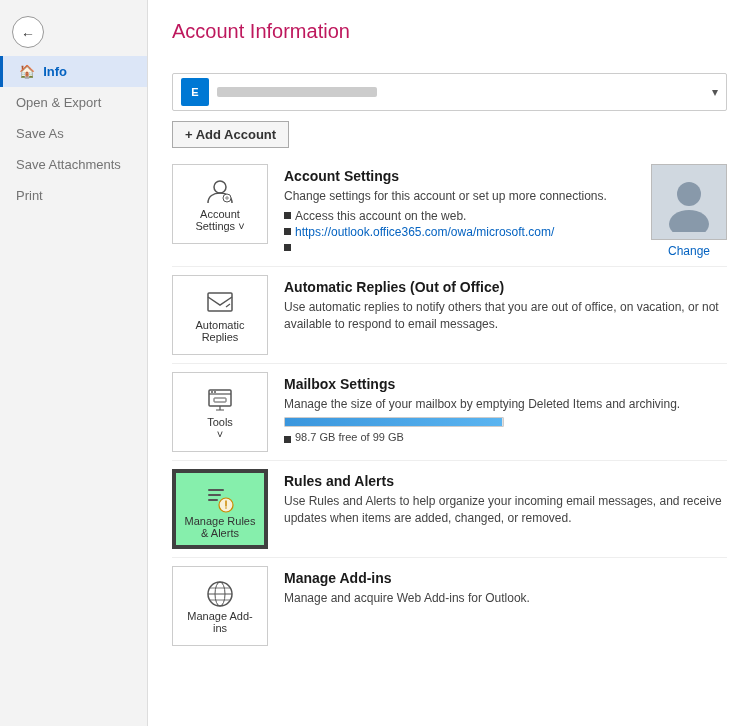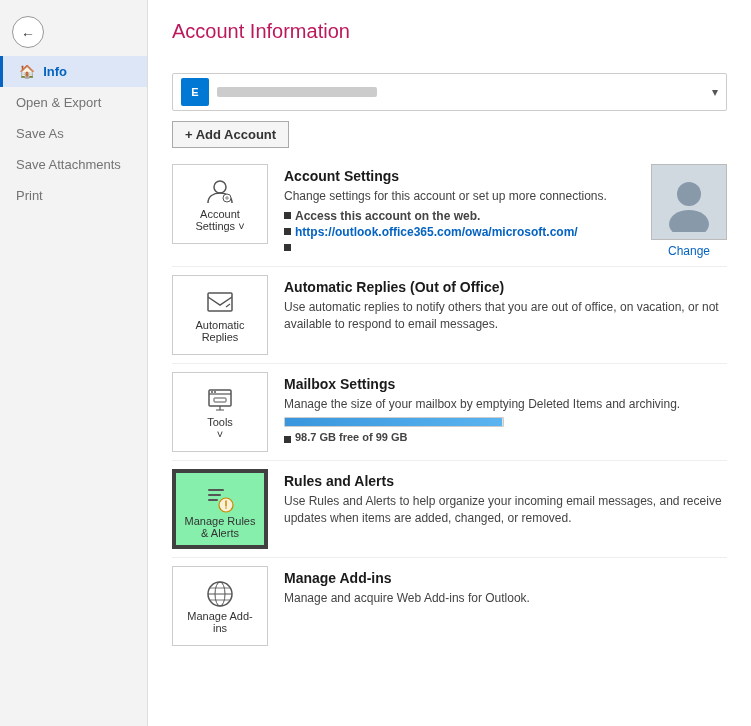--- a/index.html
+++ b/index.html
@@ -169,21 +169,20 @@
     }
     .section-desc {
       font-size: 12px;
       color: #444;
       line-height: 1.4;
       margin-bottom: 4px;
     }
     .section-bullets {
       list-style: none;
       padding: 0;
-      font-weight: bold;
     }
     .section-bullets li {
       font-size: 12px;
       color: #444;
       display: flex;
       align-items: flex-start;
       gap: 4px;
       margin-bottom: 2px;
     }
     .bullet-square {

